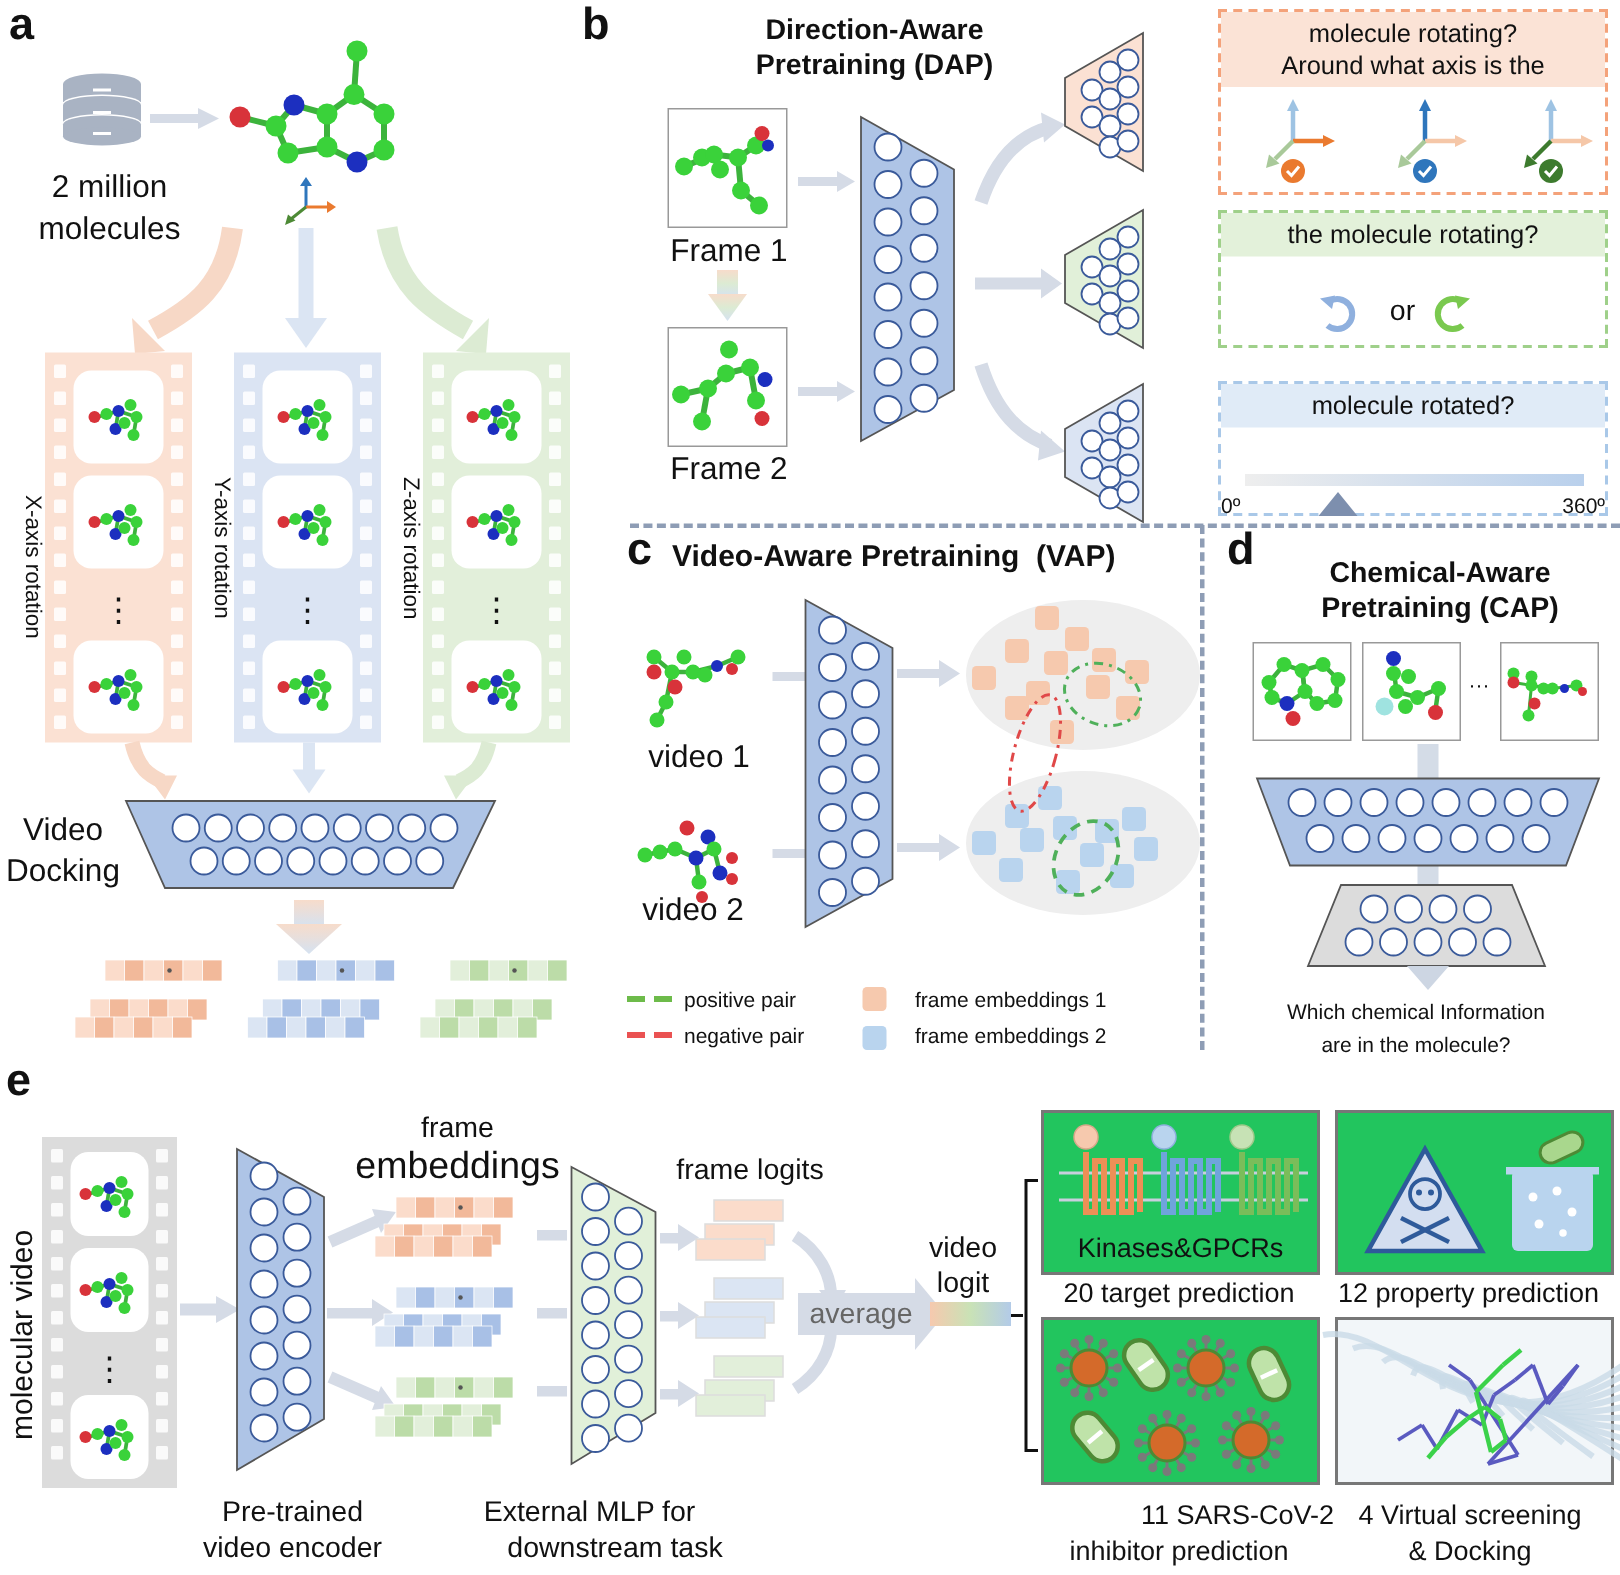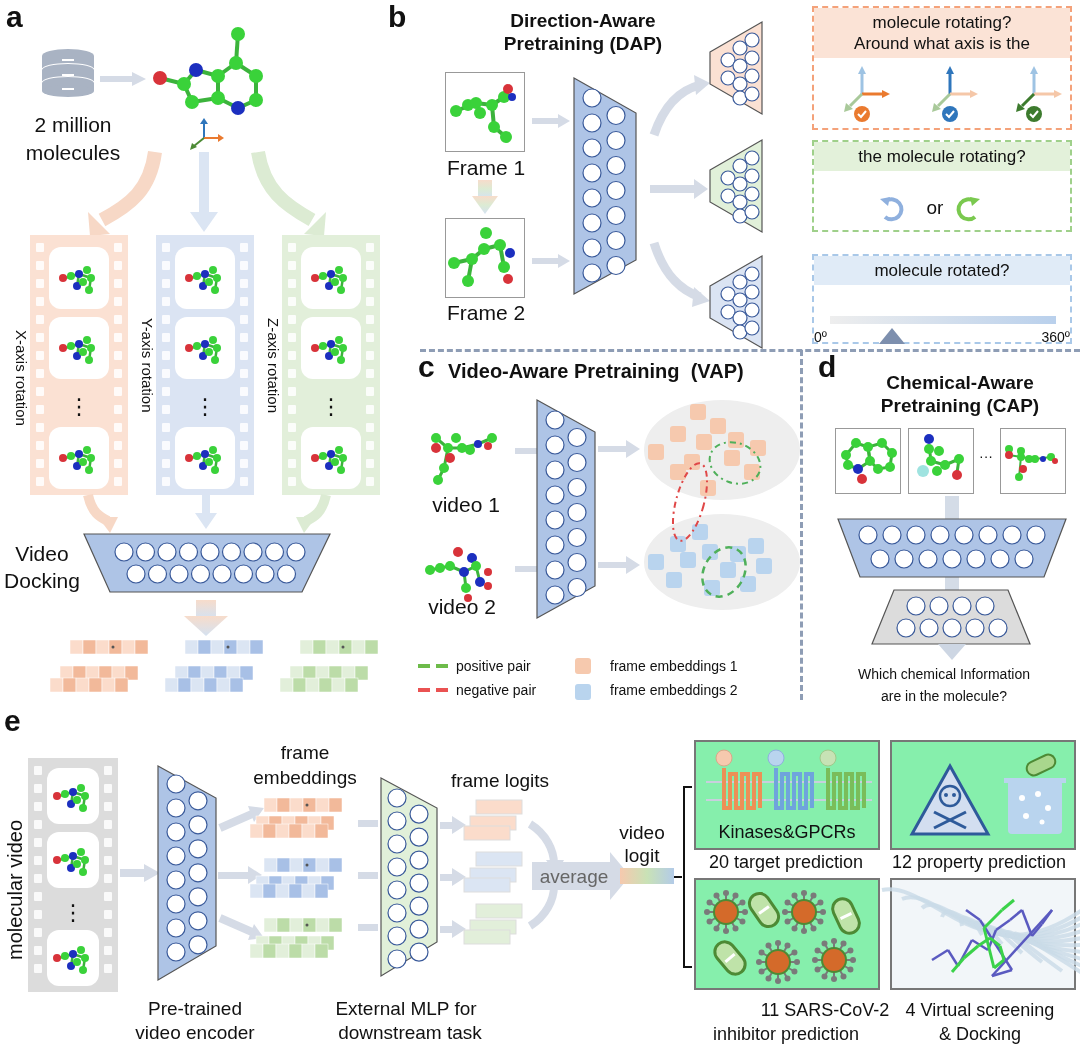--- a/index.html
+++ b/index.html
@@ -7,21 +7,21 @@
   .abs{position:absolute;}
   .panel-letter{position:absolute;font-weight:bold;font-size:30px;font-family:"Liberation Sans",sans-serif;}
   .bold-title{position:absolute;font-weight:bold;font-size:19px;text-align:center;line-height:22px;}
   .txt{position:absolute;font-size:14px;line-height:20px;text-align:center;}
   .txt-lg{position:absolute;font-size:21px;line-height:25px;text-align:center;}
   .qbox{position:absolute;border:2px dashed;box-sizing:border-box;}
   .qhead{font-size:17px;line-height:21px;text-align:center;padding:4px 2px;}
   .film{position:absolute;box-sizing:border-box;}
   .frame{position:absolute;background:#fff;border-radius:12px;}
   .imgbox{position:absolute;border:1px solid #999;background:#fff;box-sizing:border-box;}
-  .taskbox{position:absolute;border:2px solid #777;background:#86efac;box-sizing:border-box;}
+  .taskbox{position:absolute;border:2px solid #777;background:#22c55e;box-sizing:border-box;}
   svg{position:absolute;overflow:visible;}
   .rot{position:absolute;transform-origin:left top;transform:rotate(90deg);font-size:15px;white-space:nowrap;}
   .rot-neg{position:absolute;transform-origin:left top;transform:rotate(-90deg);font-size:20px;white-space:nowrap;}
 </style>
 </head>
 <body>
 
 <div class="panel-letter" style="left:6px;top:0px;">a</div>
 
 <svg style="left:40px;top:48px;" width="56" height="50">
@@ -1016,21 +1016,21 @@
 
 <svg style="left:218px;top:800px;" width="46" height="140">
   <path d="M2,28 L34,14" stroke="#d5dbe6" stroke-width="8"></path>
     <polygon points="30,6 46,8 36,22" fill="#d5dbe6"></polygon>
   <rect x="0" y="72" width="32" height="7" fill="#d5dbe6"></rect>
     <polygon points="30,66 44,75 30,84" fill="#d5dbe6"></polygon>
   <path d="M2,118 L34,132" stroke="#d5dbe6" stroke-width="8"></path>
     <polygon points="30,140 46,138 36,124" fill="#d5dbe6"></polygon>
 </svg>
 <div class="txt-lg" style="left:240px;top:740px;width:130px;font-size:19px;">frame</div>
-<div class="txt-lg" style="left:230px;top:765px;width:150px;font-size:19px;">embeddings</div>
+<div class="txt-lg" style="left:230px;top:765px;width:150px;font-size:25px;">embeddings</div>
 <svg id="emb-e" style="left:250px;top:798px;" width="110" height="165">
     <rect x="14" y="0" width="13" height="14" fill="#fbdccb" stroke="#fff" stroke-width="0.5"></rect>
     <rect x="27" y="0" width="13" height="14" fill="#f2b99a" stroke="#fff" stroke-width="0.5"></rect>
     <rect x="40" y="0" width="13" height="14" fill="#fbdccb" stroke="#fff" stroke-width="0.5"></rect>
     <rect x="53" y="0" width="13" height="14" fill="#f2b99a" stroke="#fff" stroke-width="0.5"></rect>
     <rect x="66" y="0" width="13" height="14" fill="#fbdccb" stroke="#fff" stroke-width="0.5"></rect>
     <rect x="79" y="0" width="13" height="14" fill="#f2b99a" stroke="#fff" stroke-width="0.5"></rect>
     <rect x="6" y="18" width="13" height="14" fill="#fbdccb" stroke="#fff" stroke-width="0.5"></rect>
     <rect x="19" y="18" width="13" height="14" fill="#f2b99a" stroke="#fff" stroke-width="0.5"></rect>
     <rect x="32" y="18" width="13" height="14" fill="#fbdccb" stroke="#fff" stroke-width="0.5"></rect>
@@ -1099,21 +1099,21 @@
     <circle cx="16" cy="158" r="9" fill="#fff" stroke="#3a5a9a" stroke-width="1.2"></circle>
     <circle cx="16" cy="181" r="9" fill="#fff" stroke="#3a5a9a" stroke-width="1.2"></circle>
     <circle cx="38" cy="36.099999999999994" r="9" fill="#fff" stroke="#3a5a9a" stroke-width="1.2"></circle>
     <circle cx="38" cy="59.099999999999994" r="9" fill="#fff" stroke="#3a5a9a" stroke-width="1.2"></circle>
     <circle cx="38" cy="82.1" r="9" fill="#fff" stroke="#3a5a9a" stroke-width="1.2"></circle>
     <circle cx="38" cy="105.1" r="9" fill="#fff" stroke="#3a5a9a" stroke-width="1.2"></circle>
     <circle cx="38" cy="128.1" r="9" fill="#fff" stroke="#3a5a9a" stroke-width="1.2"></circle>
     <circle cx="38" cy="151.1" r="9" fill="#fff" stroke="#3a5a9a" stroke-width="1.2"></circle>
     <circle cx="38" cy="174.1" r="9" fill="#fff" stroke="#3a5a9a" stroke-width="1.2"></circle>
   </svg>
-<div class="txt-lg" style="left:316px;top:996px;width:180px;font-size:19px;">External MLP for</div>
+<div class="txt-lg" style="left:303px;top:996px;width:180px;font-size:19px;">External MLP for</div>
 <div class="txt-lg" style="left:320px;top:1020px;width:180px;font-size:19px;">downstream task</div>
 
 <svg style="left:440px;top:808px;" width="26" height="120">
   <rect x="0" y="14" width="14" height="7" fill="#d5dbe6"></rect>
     <polygon points="12,8 26,17 12,26" fill="#d5dbe6"></polygon>
   <rect x="0" y="66" width="14" height="7" fill="#d5dbe6"></rect>
     <polygon points="12,60 26,69 12,78" fill="#d5dbe6"></polygon>
   <rect x="0" y="118" width="14" height="7" fill="#d5dbe6"></rect>
     <polygon points="12,112 26,121 12,130" fill="#d5dbe6"></polygon>
 </svg>

